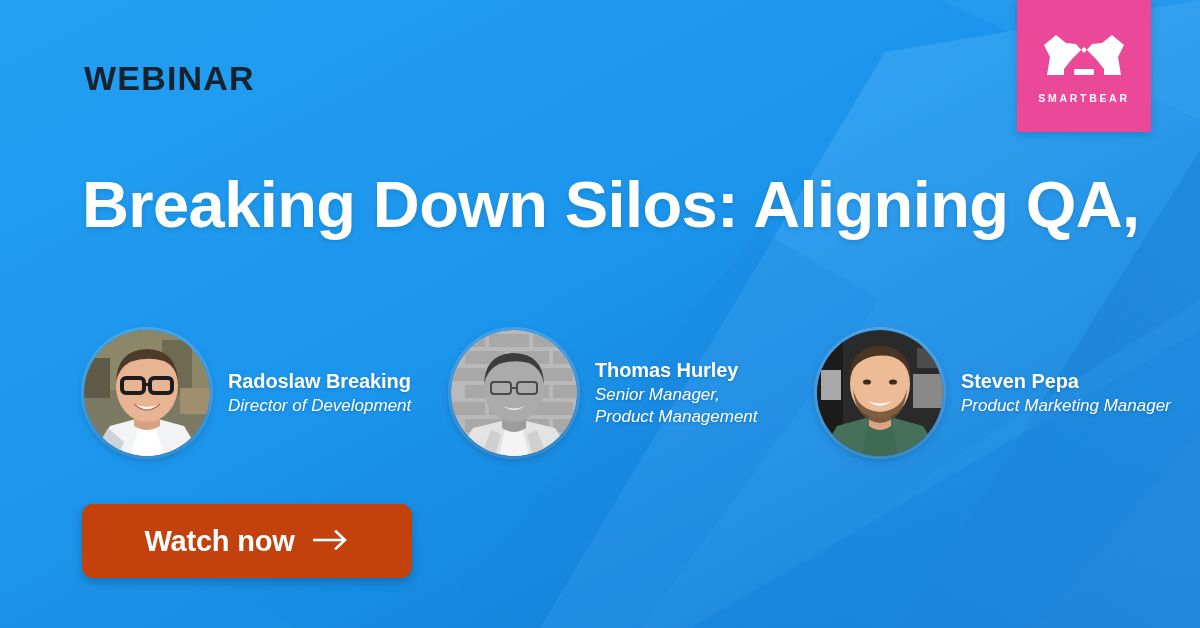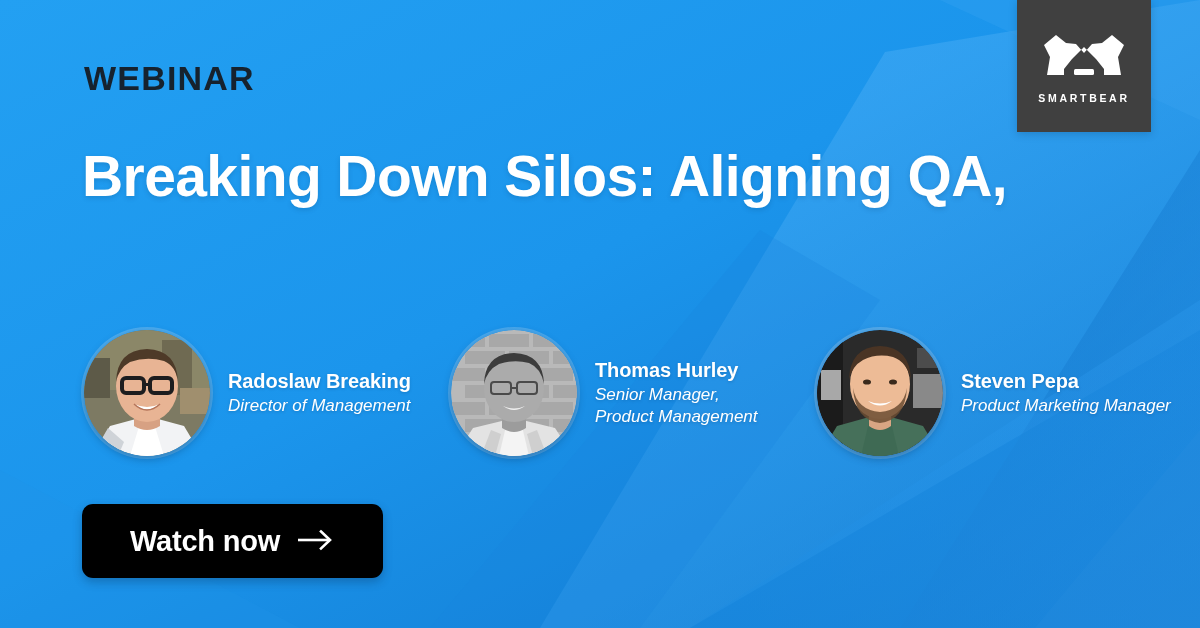--- a/index.html
+++ b/index.html
@@ -36,25 +36,25 @@
     font-weight: bold;
     letter-spacing: 1.2px;
     color: #16222e;
     line-height: 1;
   }
 
   
   .headline {
     position: absolute;
     left: 82px;
-    top: 144px;
+    top: 168px;
     width: 1095px;
     margin: 0;
     color: #ffffff;
-    font-size: 57px;
+    font-size: 65px;
     font-weight: bold;
     line-height: 1.14;
     letter-spacing: -0.6px;
     text-shadow: 0 2px 5px rgba(8, 48, 90, 0.18);
   }
   .headline .line { display: block; white-space: nowrap; }
 
   
   .speakers {
     position: absolute;
@@ -103,25 +103,25 @@
     font-style: italic;
     white-space: nowrap;
     text-shadow: 0 1px 3px rgba(8, 48, 90, 0.25);
   }
 
   
   .cta {
     position: absolute;
     left: 82px;
     top: 504px;
-    width: 301px;
+    width: 330px;
     height: 74px;
     border: none;
     border-radius: 11px;
-    background: #000000;
+    background: #c2410c;
     color: #ffffff;
     display: flex;
     align-items: center;
     justify-content: center;
     gap: 17px;
     cursor: pointer;
     box-shadow: 0 4px 10px rgba(6, 40, 75, 0.30);
     font-family: "Liberation Sans", sans-serif;
   }
   .cta-label {
@@ -131,21 +131,21 @@
   }
   .cta-arrow { display: block; }
 
   
   .logo {
     position: absolute;
     left: 1017px;
     top: 0px;
     width: 134px;
     height: 132px;
-    background: #404040;
+    background: #ec4899;
     display: flex;
     flex-direction: column;
     align-items: center;
     justify-content: center;
     box-shadow: 0 2px 8px rgba(6, 40, 75, 0.22);
   }
   .logo-mark { display: block; margin-top: 2px; }
   .logo-word {
     margin-top: 8px;
     color: #ffffff;
@@ -228,21 +228,21 @@
             <rect x="66" y="48" width="22" height="15" rx="4" fill="none" stroke="#1d1d1f" stroke-width="4"></rect>
             <rect x="59" y="53" width="8" height="3" fill="#1d1d1f"></rect>
 
             <path d="M50 74 Q63 85 76 74 Q63 80 50 74 Z" fill="#ffffff"></path>
             <path d="M50 74 Q63 86 76 74" fill="none" stroke="#b5755a" stroke-width="1.6"></path>
           </g>
         </svg>
       </div>
       <div class="speaker-text">
         <div class="speaker-name">Radoslaw Breaking</div>
-        <div class="speaker-role">Director of Management</div>
+        <div class="speaker-role">Director of Development</div>
       </div>
     </div>
 
     <div class="speaker speaker-2">
       <div class="avatar">
         <svg viewBox="0 0 126 126" aria-hidden="true">
           <defs>
             <clipPath id="c2">
                 <circle cx="63" cy="63" r="63"></circle>
               </clipPath>

